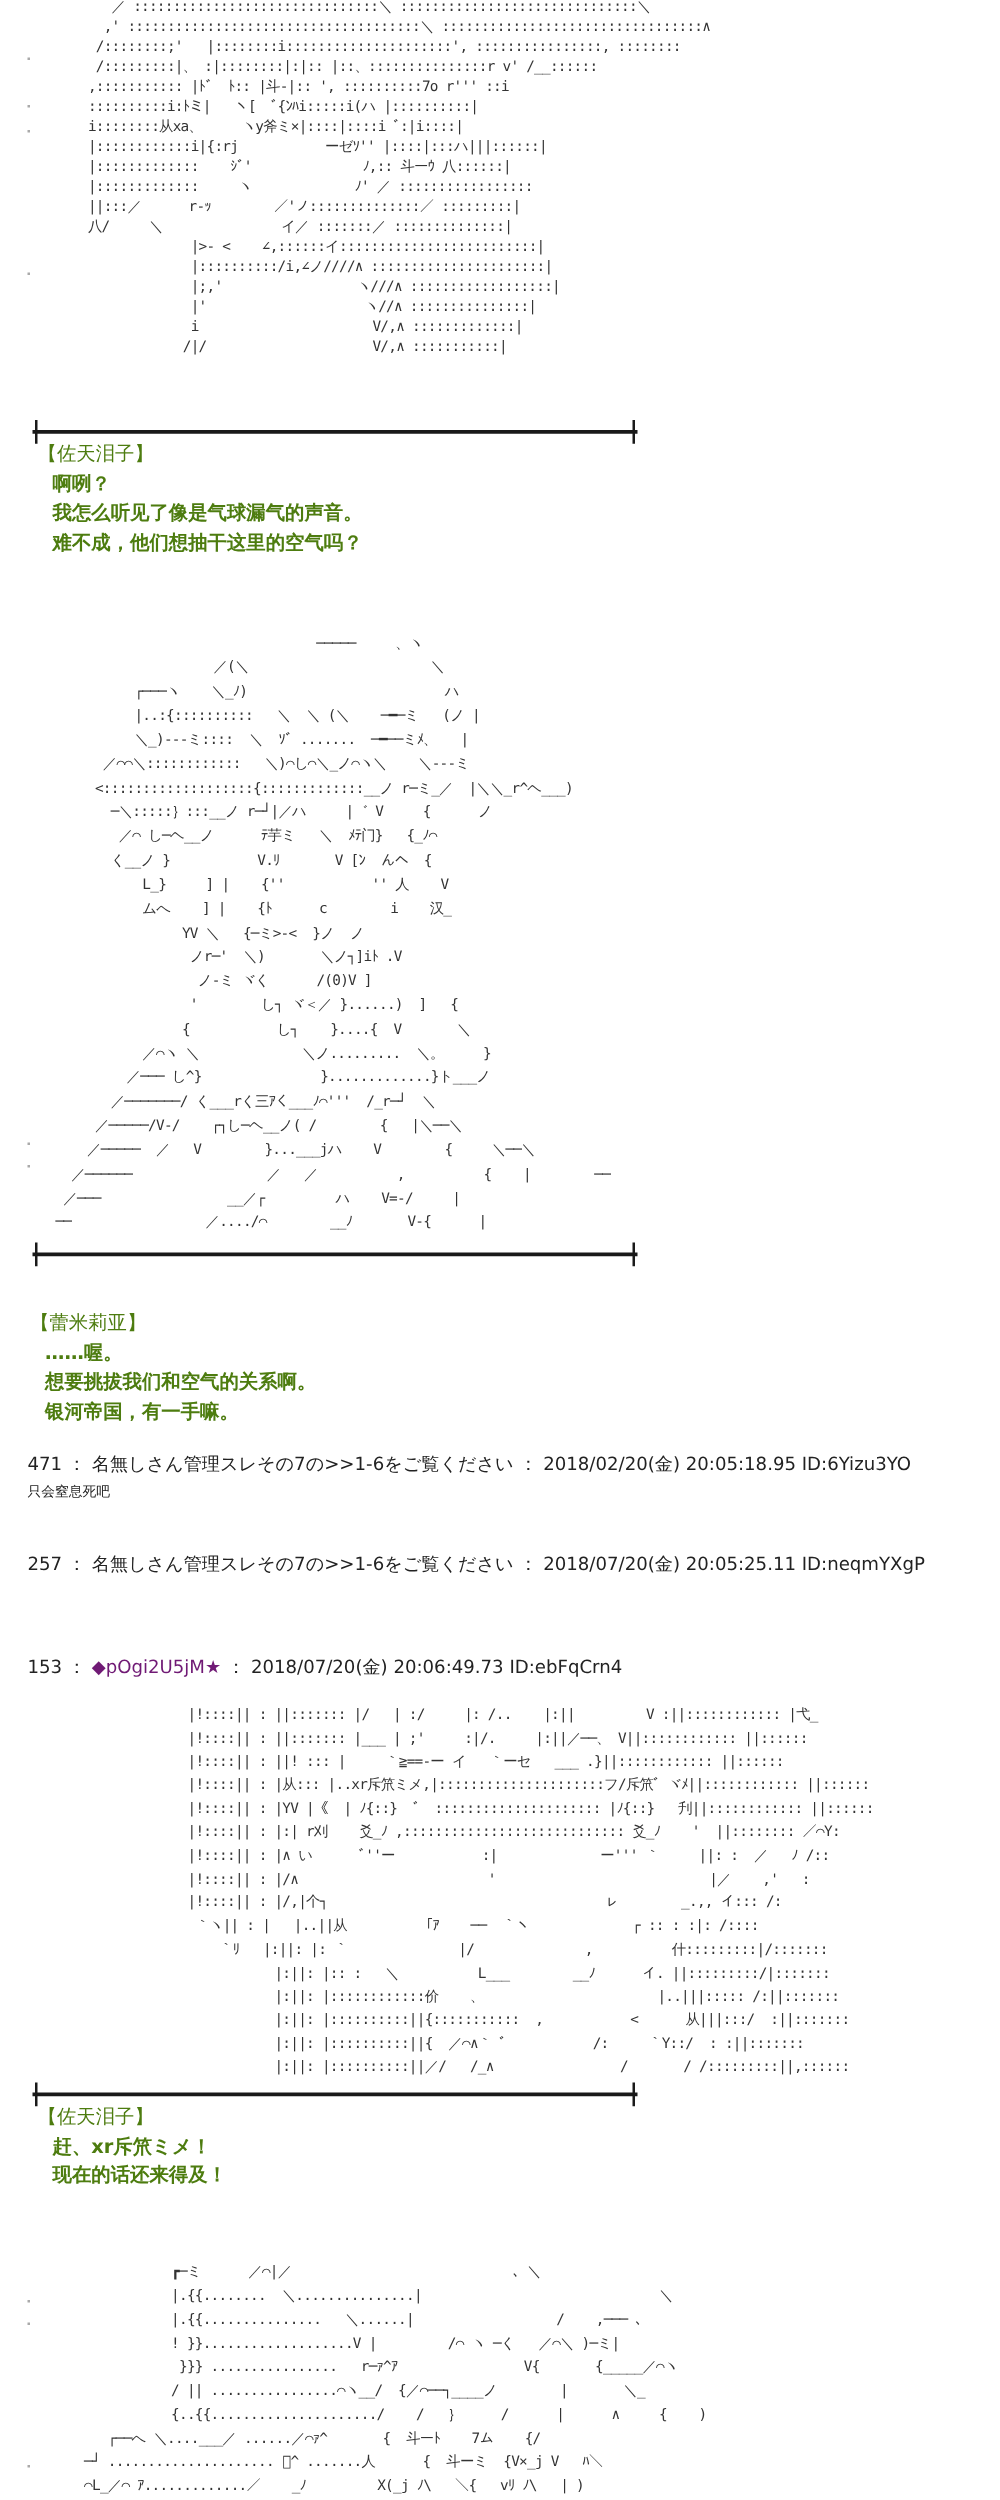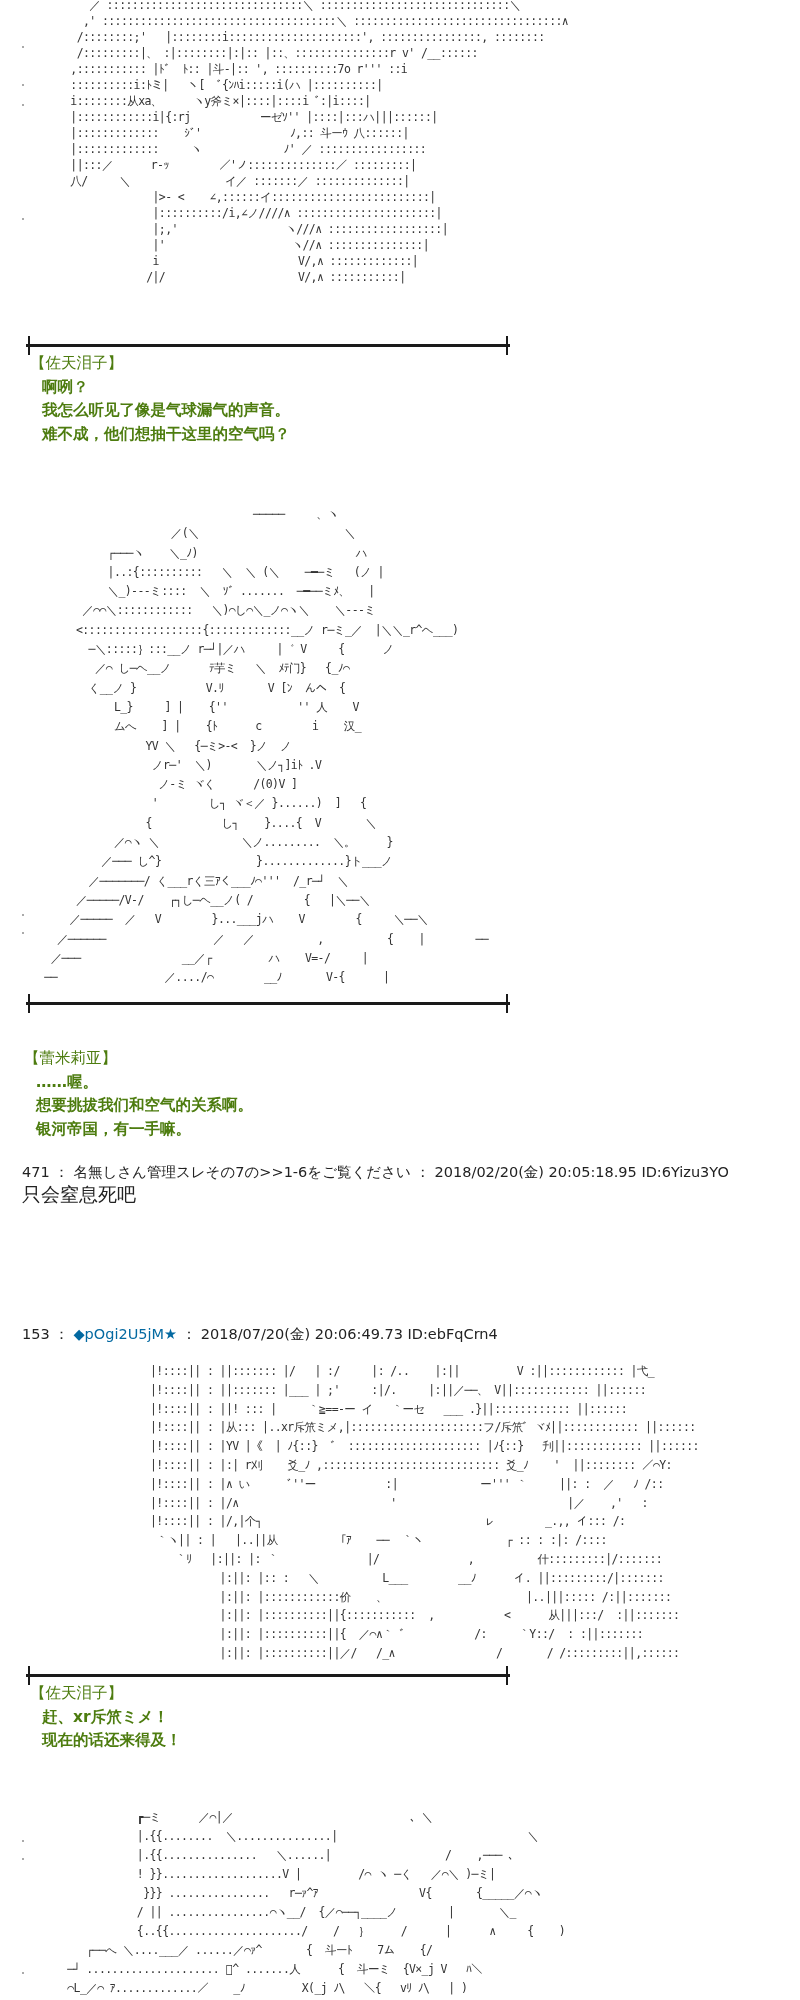--- a/index.html
+++ b/index.html
@@ -9,22 +9,22 @@
         font-size:11.5px; line-height:16px; color:#333; letter-spacing:-0.6px; }
   .sep { position:absolute; height:3px; background:#1a1a1a; }
   .sep .tick { position:absolute; top:-8px; width:2px; height:19px; background:#1a1a1a; }
   .sep .tick.l { left:2px; }
   .sep .tick.r { right:2px; }
   .speech { position:absolute; left:30px; font-size:15.5px; line-height:23.5px; color:#4d7c0f; }
   .speech .speaker { display:block; }
   .speech .line { display:block; padding-left:12px;font-weight:bold; }
   .post { position:absolute; left:22px; font-size:14.5px; color:#222; }
   .post .hdr { display:block; white-space:nowrap; line-height:22px; }
-  .post .body { display:block; line-height:22px; font-size:19px; }
-  .trip { color:#0369a1; }
+  .post .body { display:block; line-height:22px; font-size:11px; }
+  .trip { color:#701a75; }
   .edge-dot { position:absolute; left:22px; width:2px; height:2px; background:#aaa; }
 </style>
 </head>
 <body>
 
 <div class="aa" id="aa-1" style="left:64px; top:-3px;">    ／ :::::::::::::::::::::::::::::::＼ ::::::::::::::::::::::::::::::＼
    ,' :::::::::::::::::::::::::::::::::::::＼ :::::::::::::::::::::::::::::::::∧
   /::::::::;'   |::::::::i:::::::::::::::::::::', ::::::::::::::::, ::::::::
   /:::::::::|、 :|::::::::|:|:: |::、:::::::::::::::r v' /__::::::
  ,::::::::::: |ﾄﾞ  ﾄ:: |斗-|:: ', ::::::::::7o r''' ::i
@@ -98,20 +98,28 @@
     <span>：</span>
     <span>名無しさん管理スレその7の&gt;&gt;1-6をご覧ください</span>
     <span>：</span>
     <span>2018/02/20(金) 20:05:18.95</span>
     <span>ID:6Yizu3YO</span>
   </span>
   <span class="body">只会窒息死吧</span>
 </div>
 
 <div class="post" style="top:1241px;">
+  <span class="hdr">
+    <span>257</span>
+    <span>：</span>
+    <span>名無しさん管理スレその7の&gt;&gt;1-6をご覧ください</span>
+    <span>：</span>
+    <span>2018/07/20(金) 20:05:25.11</span>
+    <span>ID:neqmYXgP</span>
+  </span>
 </div>
 
 <div class="post" style="top:1323px;">
   <span class="hdr">
     <span>153</span>
     <span>：</span>
     <span class="trip">◆pOgi2U5jM</span><span class="trip">★</span>
     <span>：</span>
     <span>2018/07/20(金) 20:06:49.73</span>
     <span>ID:ebFqCrn4</span>

